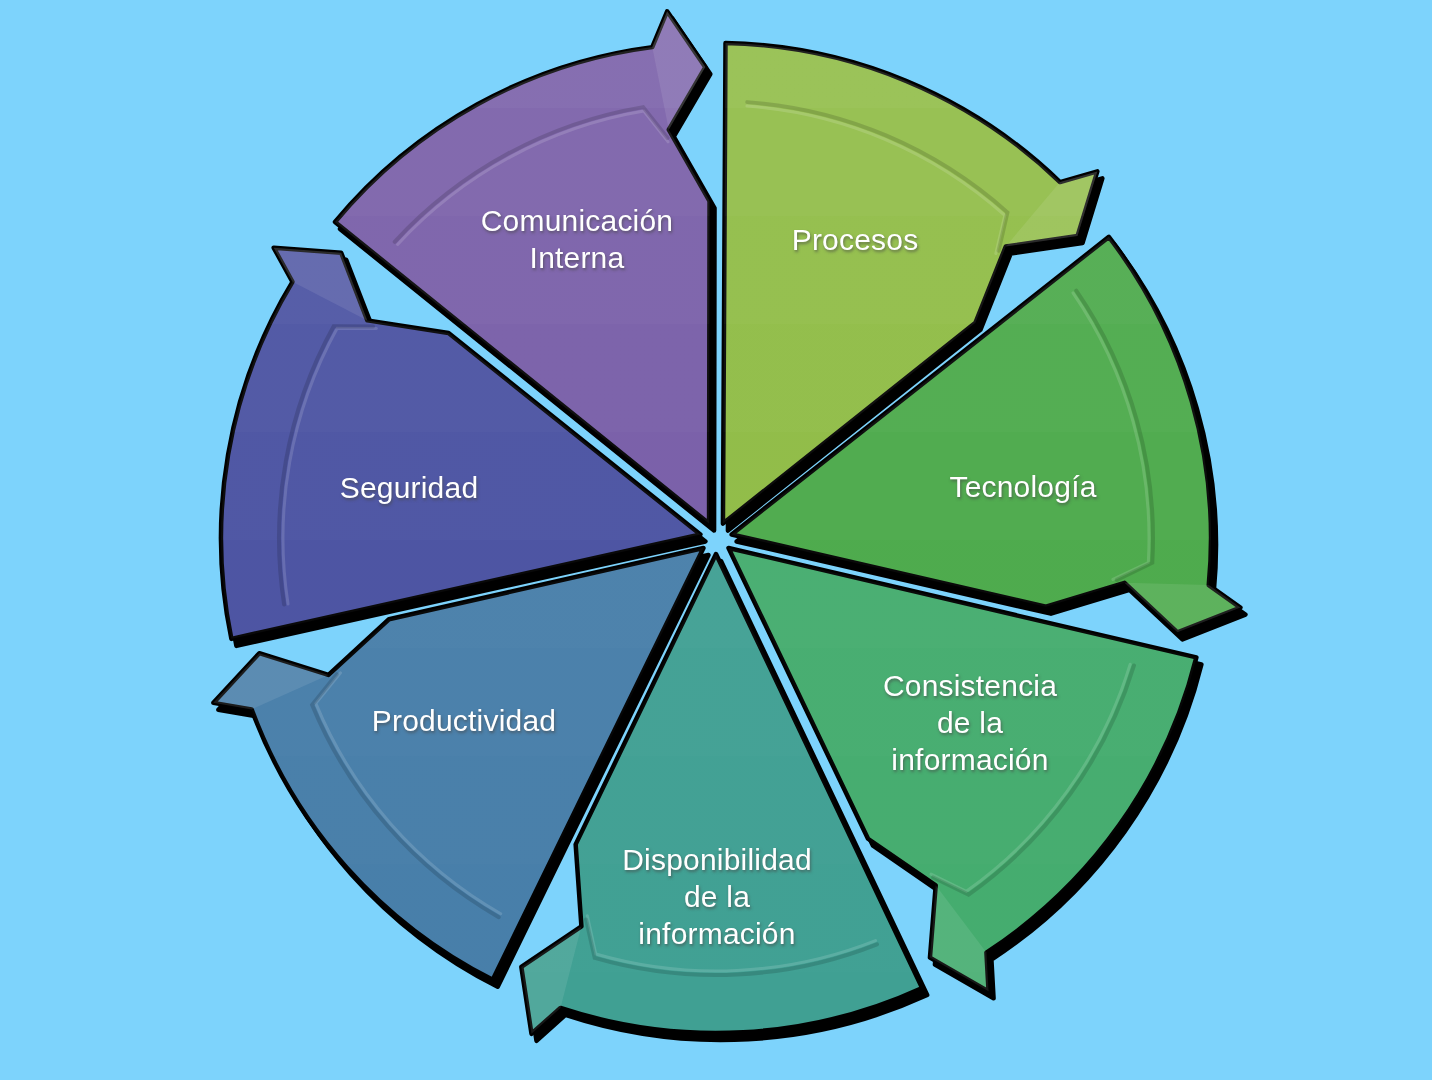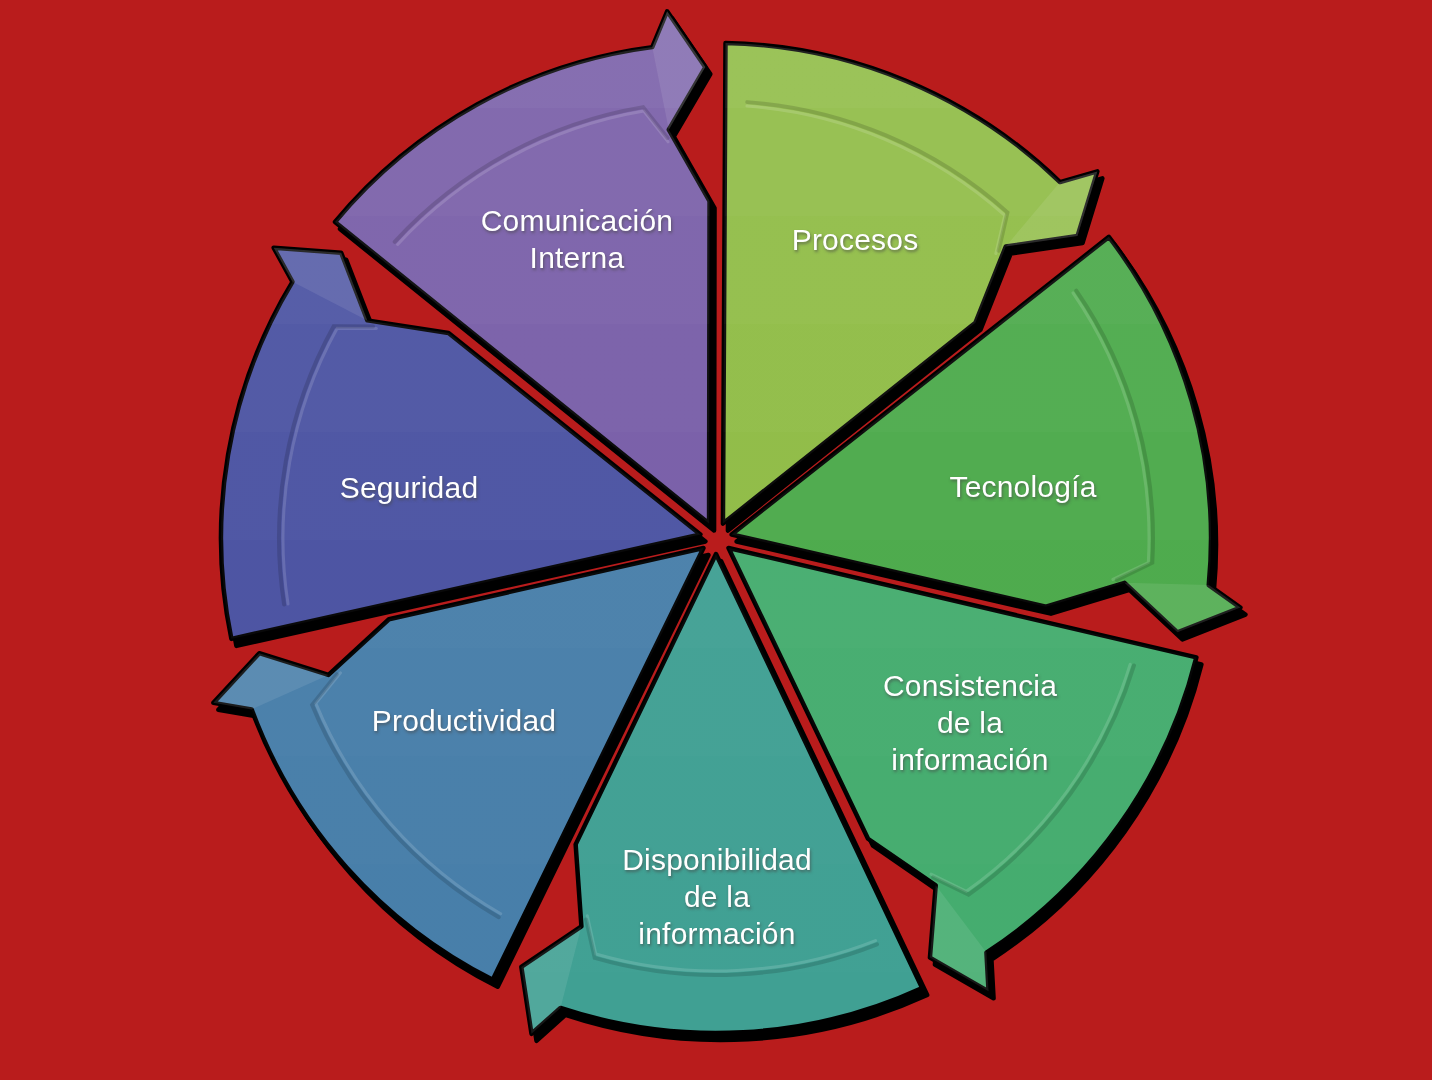--- a/index.html
+++ b/index.html
@@ -23,21 +23,21 @@
     font-family: "Liberation Sans", "DejaVu Sans", sans-serif;
     font-size: 30px;
     text-anchor: middle;
     text-shadow: 1px 2px 3px rgba(70,70,70,0.65);
     letter-spacing: 0.2px;
   }
 </style>
 </head>
 <body style="background: rgb(128, 128, 128);">
 
-<div id="stage" style="background: #b91c1c; text-decoration: underline;">
+<div id="stage" style="background: #7dd3fc; text-decoration: underline;">
   <svg id="diagram-svg" width="1432" height="1080" viewBox="0 0 1432 1080" xmlns="http://www.w3.org/2000/svg">
     <defs>
       <linearGradient id="bands" x1="0" y1="0" x2="0" y2="1080" gradientUnits="userSpaceOnUse">
         <stop offset="0" stop-color="#ffffff" stop-opacity="0.13"></stop>
         <stop offset="0.1" stop-color="#ffffff" stop-opacity="0.13"></stop>
         <stop offset="0.1" stop-color="#ffffff" stop-opacity="0.105"></stop>
         <stop offset="0.2" stop-color="#ffffff" stop-opacity="0.105"></stop>
         <stop offset="0.2" stop-color="#ffffff" stop-opacity="0.085"></stop>
         <stop offset="0.3" stop-color="#ffffff" stop-opacity="0.085"></stop>
         <stop offset="0.3" stop-color="#ffffff" stop-opacity="0.066"></stop>

